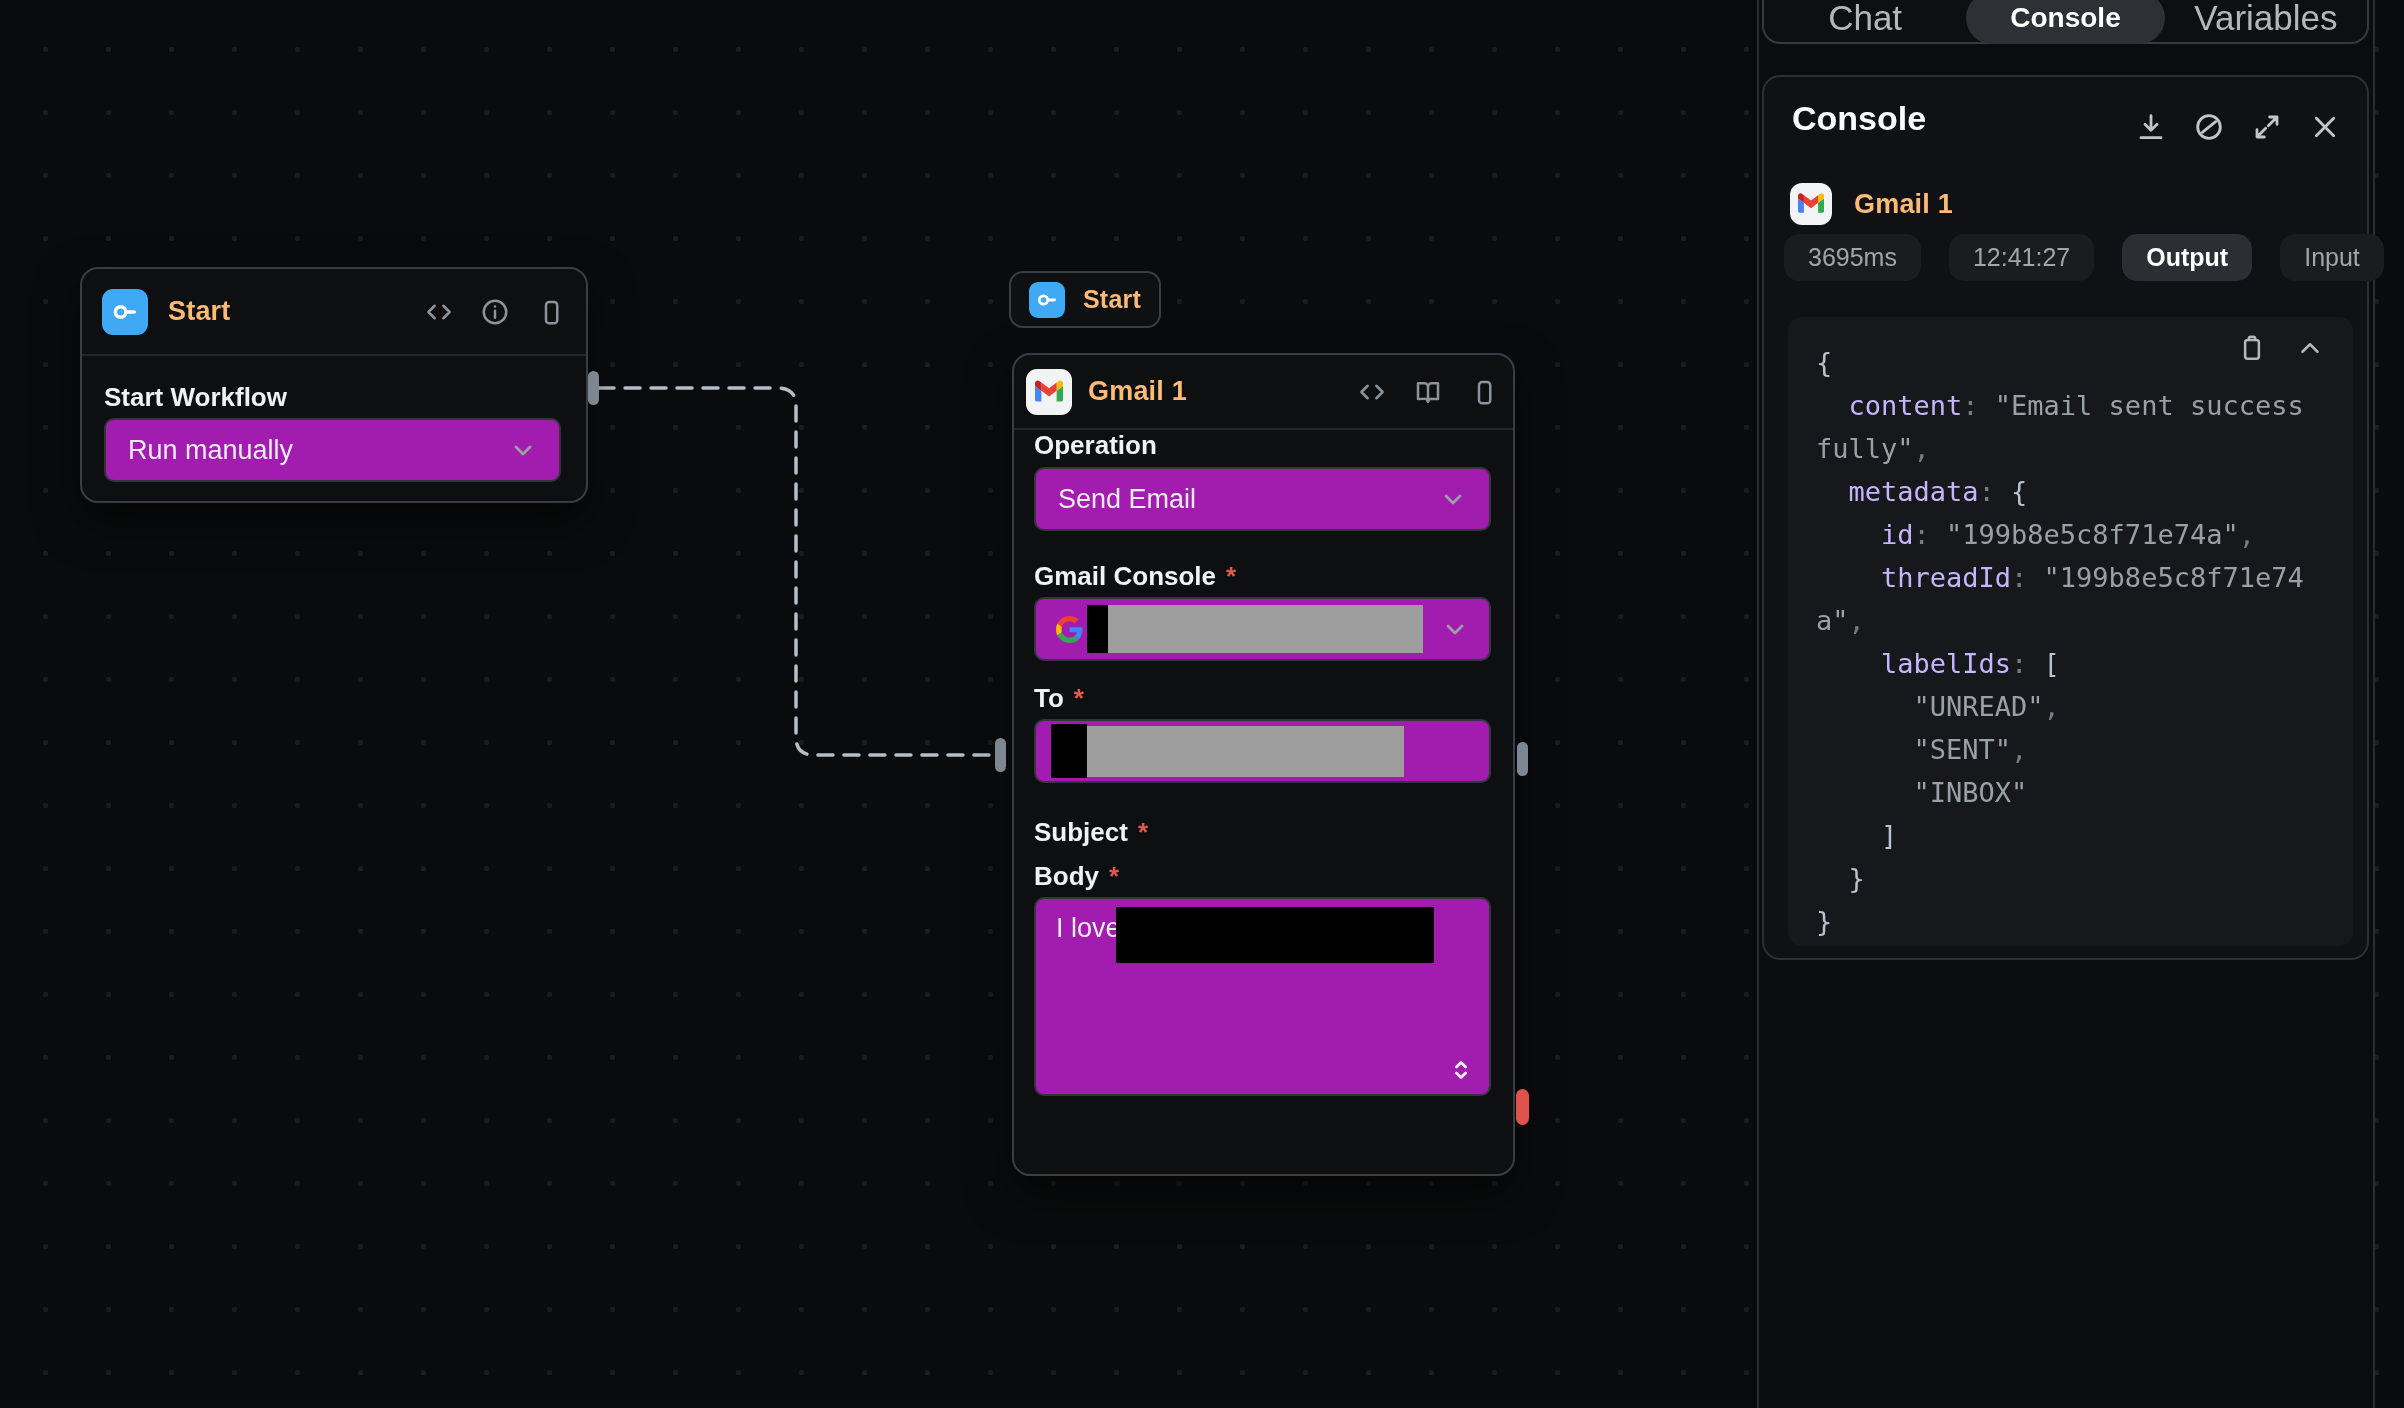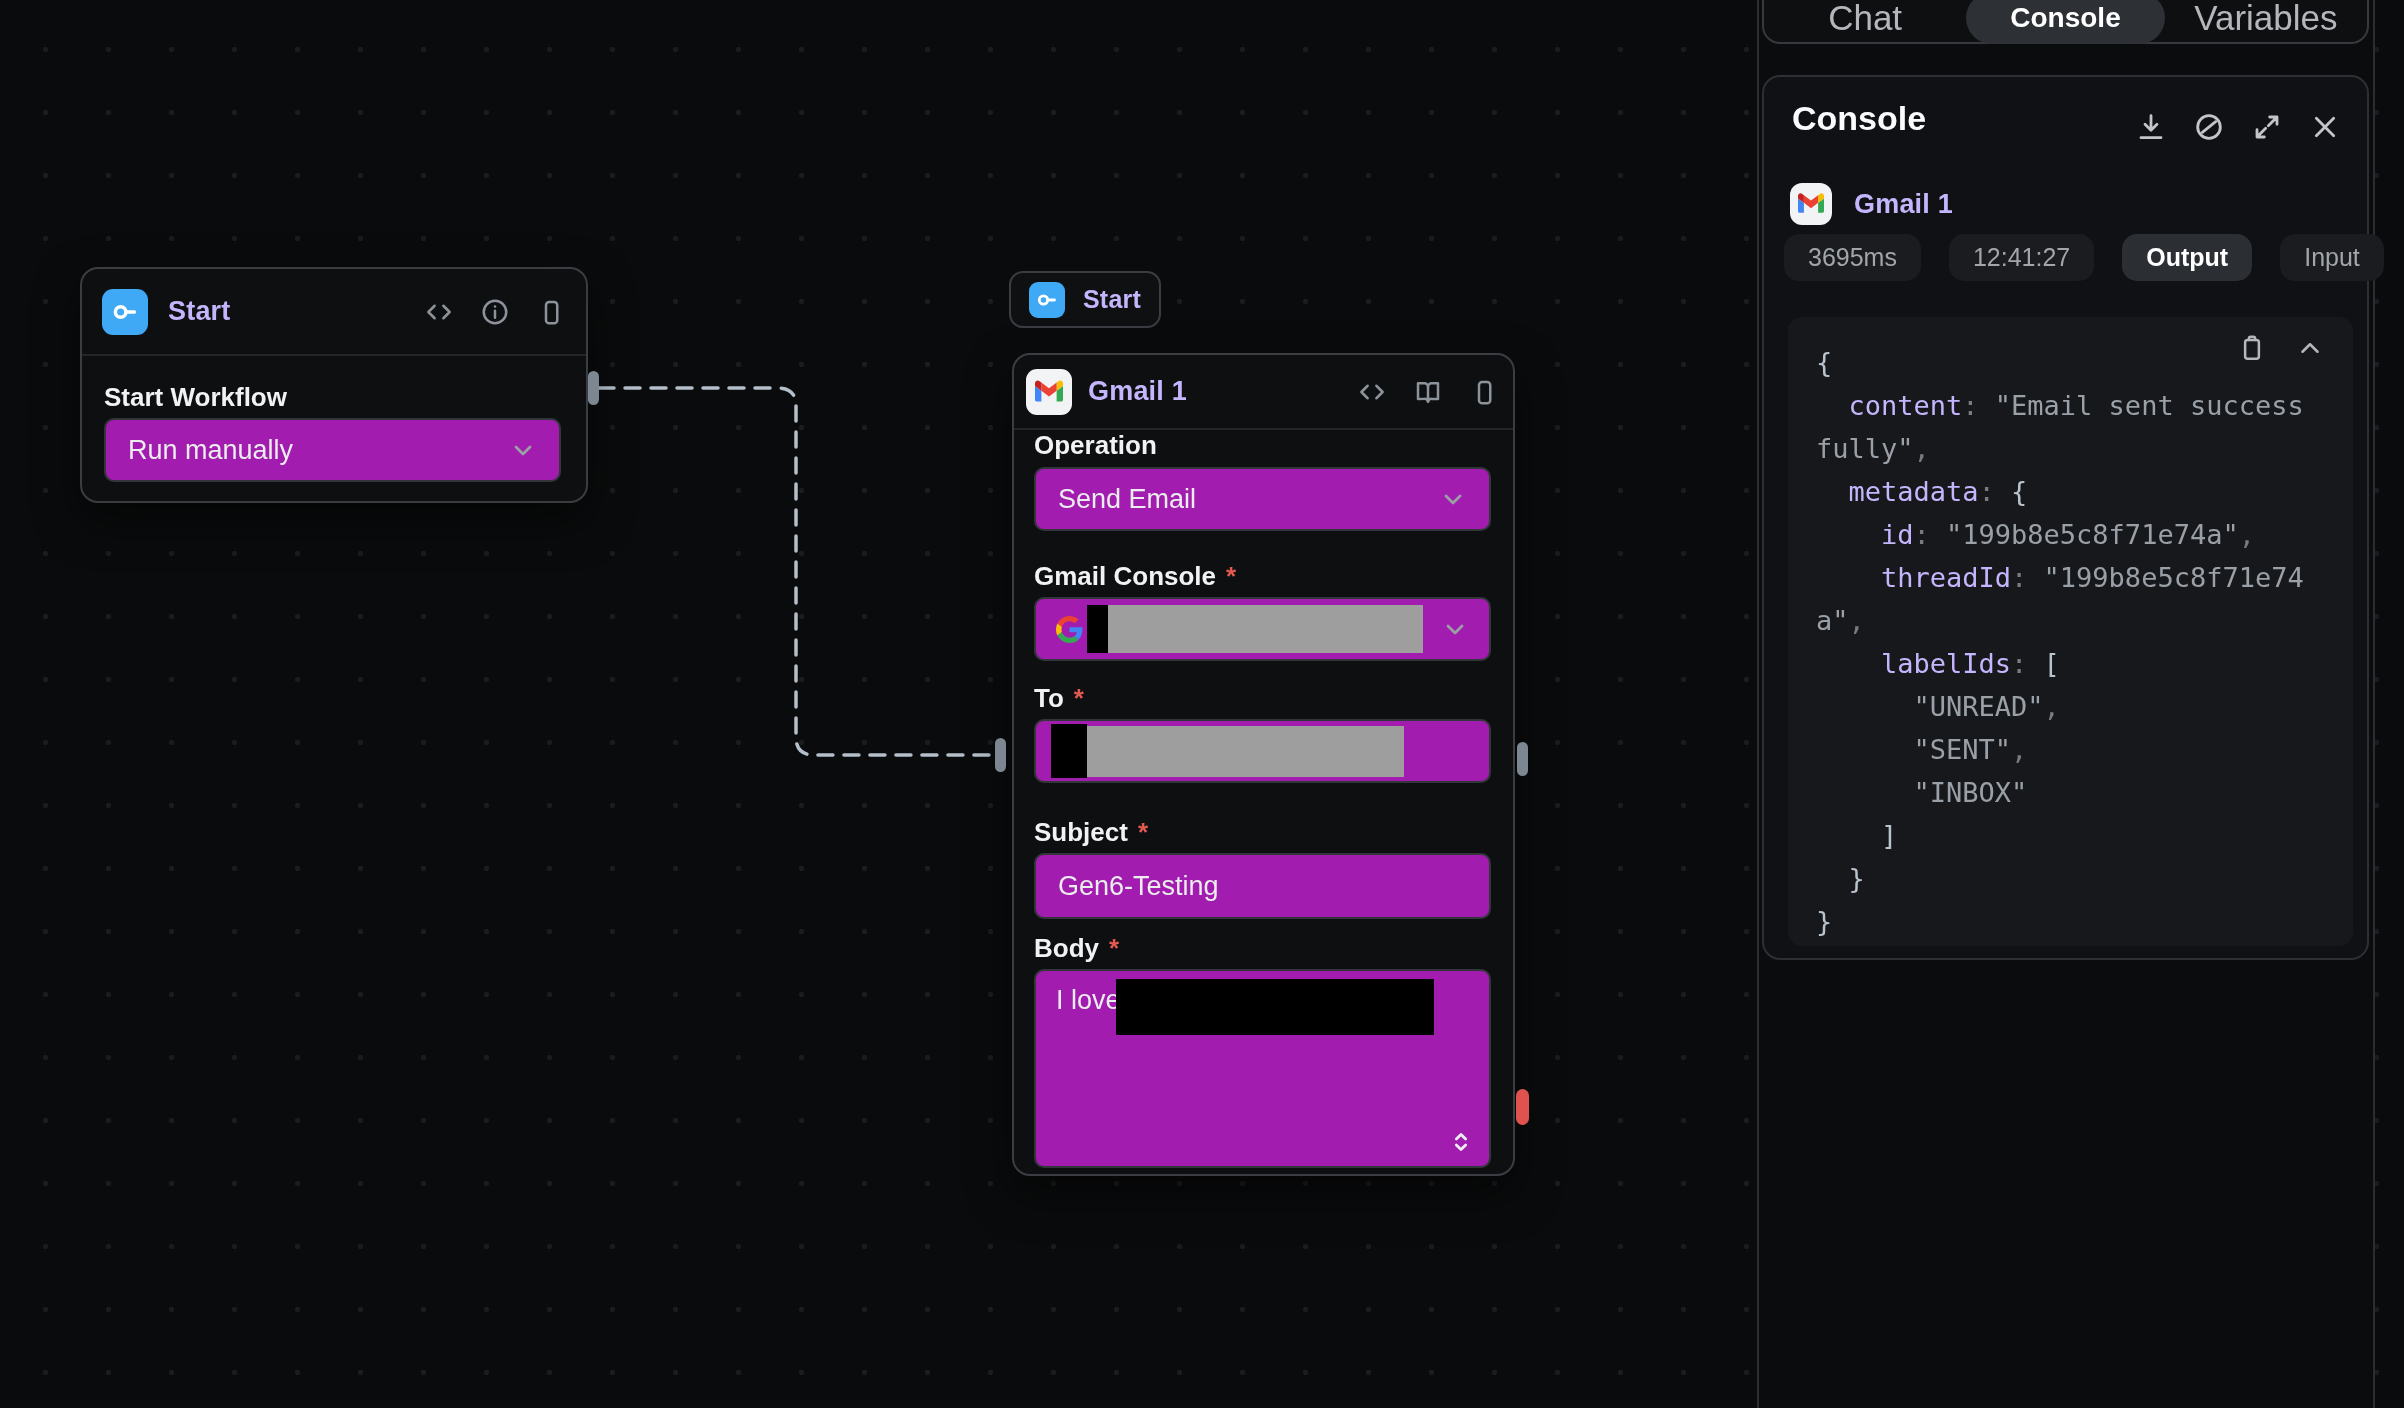--- a/index.html
+++ b/index.html
@@ -7,21 +7,21 @@
     background:#0a0b0c;
     background-image:radial-gradient(circle,#1a1c1f 2.4px,transparent 3px);
     background-size:63px 63px;background-position:14px 18px;
     font-family:"Liberation Sans",sans-serif;color:#e9eaec;}
   svg{display:block}
   .wire{position:absolute;left:0;top:0;z-index:1;pointer-events:none}
   
   .node{position:absolute;background:#0e0f11;border:2px solid #3a3e43;border-radius:18px;
     box-shadow:0 18px 44px rgba(0,0,0,.5);z-index:2;box-sizing:border-box;}
   .node-header{display:flex;align-items:center;gap:20px;padding:0 26px;border-bottom:2px solid #232528;}
-  .node-title{font-size:27px;font-weight:700;color:#c4b5fd;letter-spacing:.2px;flex:0 0 auto;}
+  .node-title{font-size:27px;font-weight:700;color:#fdba74;letter-spacing:.2px;flex:0 0 auto;}
   .hdr-spacer{flex:1}
   .hdr-icons{display:flex;align-items:center;gap:26px;color:#8d939a;}
   .hdr-icons svg{width:30px;height:30px;stroke:currentColor;fill:none;stroke-width:2;stroke-linecap:round;stroke-linejoin:round;}
   .app-icon{border-radius:11px;display:flex;align-items:center;justify-content:center;flex:0 0 auto;}
   .blue-icon{background:#3fa9f5;}
   .white-icon{background:#f2f3f4;}
   .node-body{padding:0 22px;}
   .field-label{font-size:26px;font-weight:700;color:#f1f2f3;display:flex;gap:10px;line-height:30px;}
   .req{color:#e25950;font-weight:700;}
   .select,.tinput{position:relative;box-sizing:border-box;background:#a21caf;border:2px solid #32363b;border-radius:10px;
@@ -204,23 +204,20 @@
       </div>
       <div class="tinput" style="margin-top:6px;height:64px;width:457px;padding:0 15px;">
         <span class="redact-black" style="width:36px;height:54px;"></span>
         <span class="redact-gray" style="width:317px;height:51px;"></span>
       </div>
 
       <div class="field-label" style="margin-top:34px;">
         <span>Subject</span>
           <span class="req">*</span>
       </div>
-      <div class="tinput" style="margin-top:6px;height:66px;width:457px;">
-        <span>Gen6-Testing</span>
-      </div>
 
       <div class="field-label" style="margin-top:14px;">
         <span>Body</span>
           <span class="req">*</span>
       </div>
       <div class="tinput" style="margin-top:6px;height:199px;width:457px;align-items:flex-start;padding:14px 20px;">
         <span>I love</span>
         <span class="redact-black" style="position:absolute;left:80px;top:8px;width:318px;height:56px;"></span>
         <span class="chev" style="position:absolute;right:14px;bottom:10px;">
           <svg viewBox="0 0 24 24">

